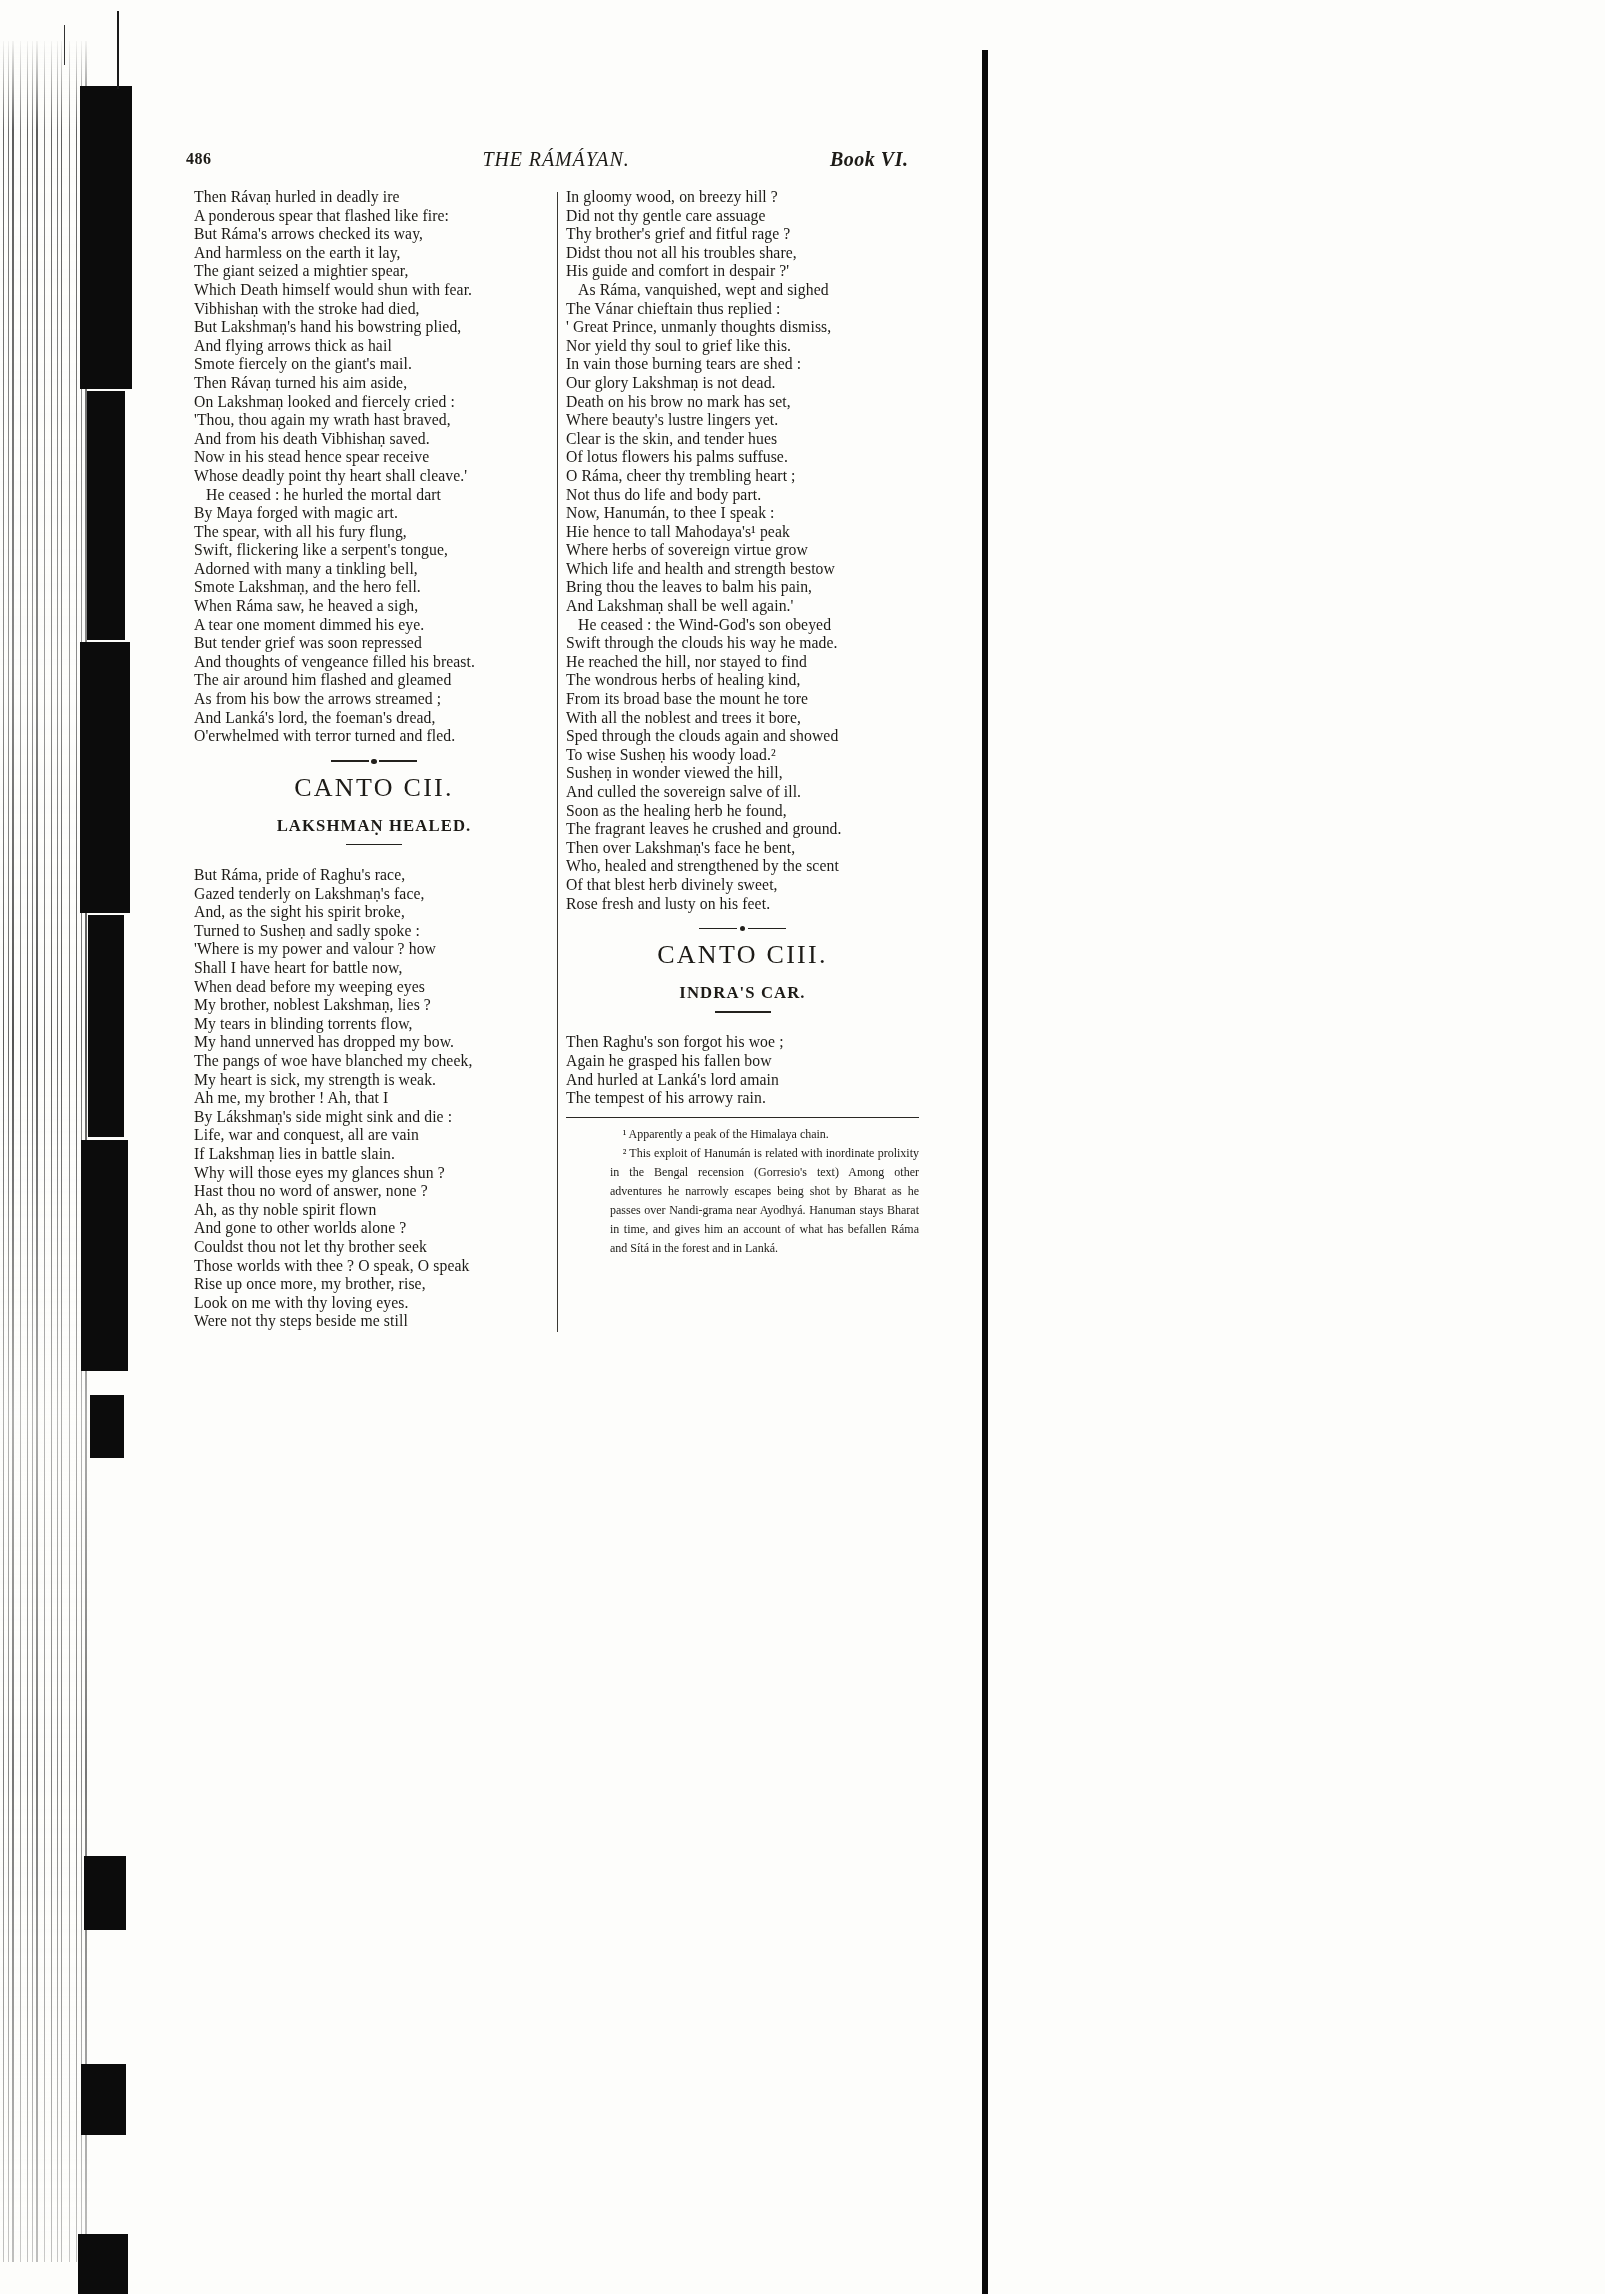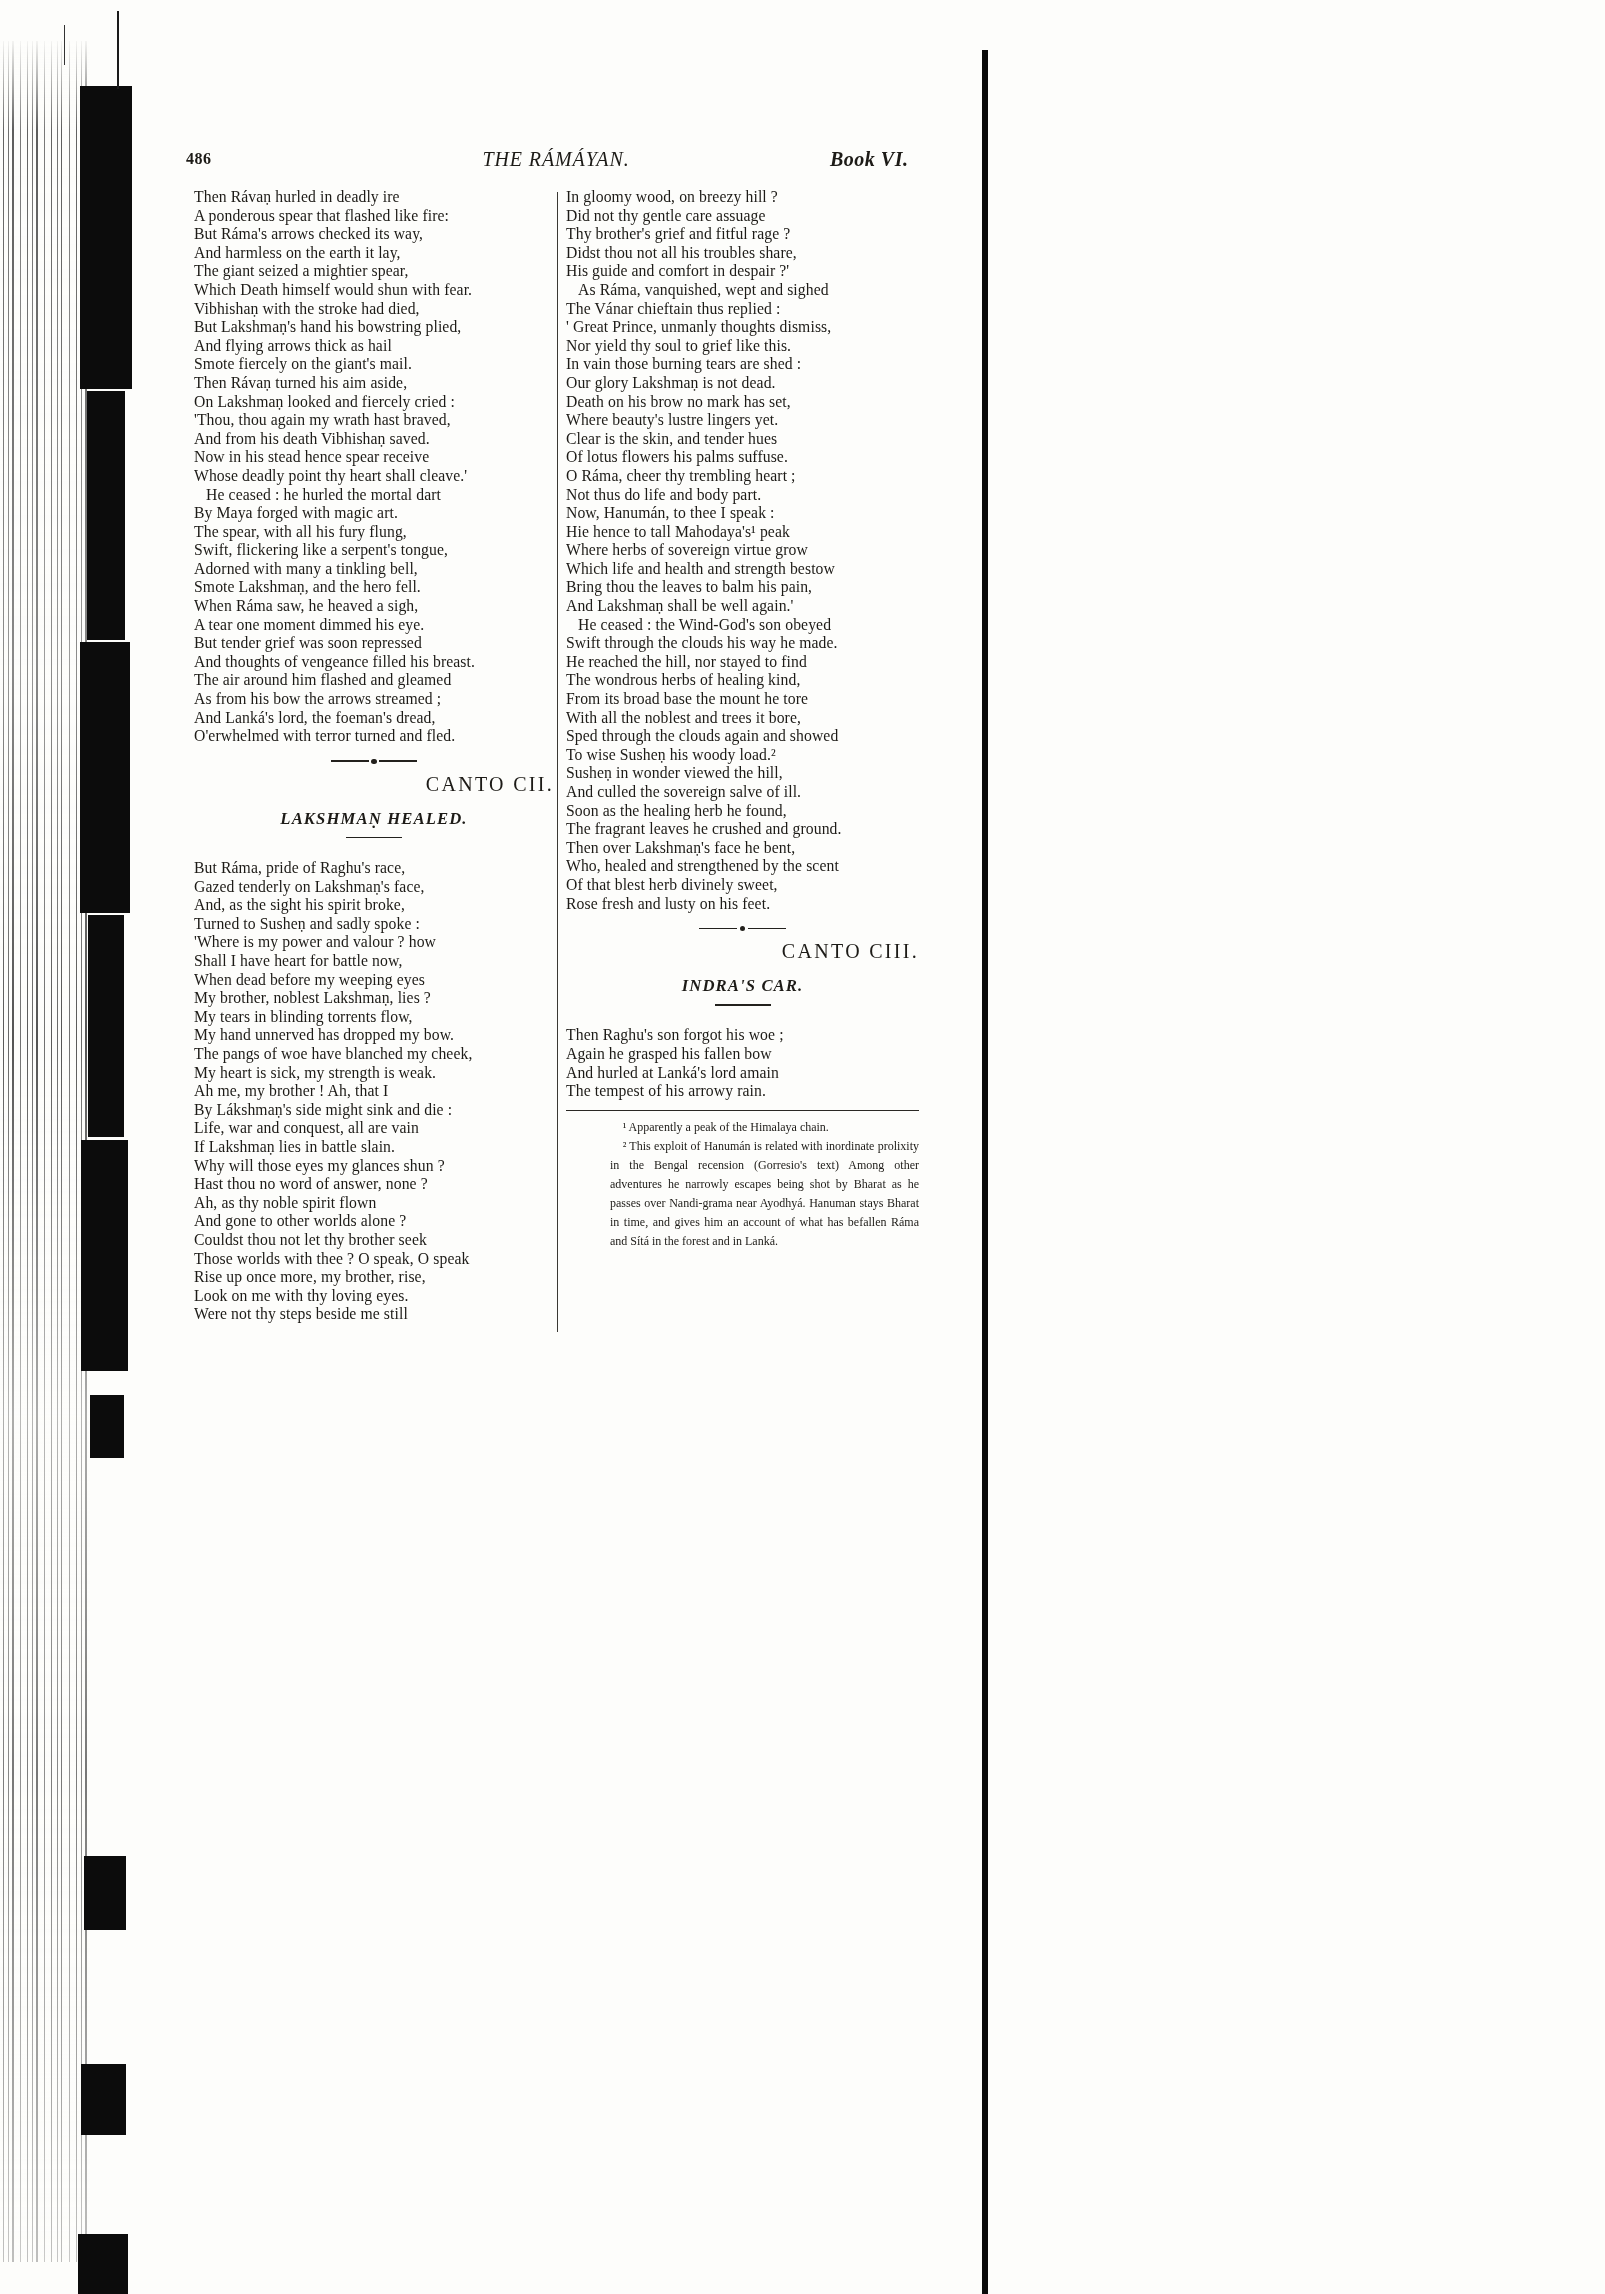--- a/index.html
+++ b/index.html
@@ -46,22 +46,22 @@
   .stanza .pline, .pline {
     font-size:15.7px; line-height:18.6px; white-space:pre-wrap; letter-spacing:0.1px;
   }
 
   
   .canto-block { text-align:center; }
   .rule-dot-row { display:flex; align-items:center; justify-content:center; margin:12.7px auto 9px; }
   .rule-seg { width:38px; height:1.8px; background:#23211d; }
   .rule-dot { width:5.4px; height:5.4px; border-radius:50%; background:#23211d; margin:0 2.7px; }
   .plain-rule { width:56px; height:1.6px; background:#23211d; margin:8.1px auto; }
-  .canto-title { font-size:20px; letter-spacing:2.3px; margin:5.4px 0 12.7px;text-align:right; }
-  .canto-sub { font-size:16.7px; font-weight:bold; letter-spacing:1.1px; margin:3.6px 0 1.8px;font-style:italic; }
+  .canto-title { font-size:26px; letter-spacing:2.3px; margin:5.4px 0 12.7px; }
+  .canto-sub { font-size:16.7px; font-weight:bold; letter-spacing:1.1px; margin:3.6px 0 1.8px; }
   .canto-gap-b { height:12.7px; }
 
   
   .footnote-rule { width:100%; height:1.4px; background:#2a2824; margin:9px 0 7.2px; }
   .fn-para { font-size:12px; line-height:19px; text-align:justify; text-indent:12.7px;margin-left:44px; }
 </style>
 </head>
 <body>
 
 <div class="scan-streaks"></div>

